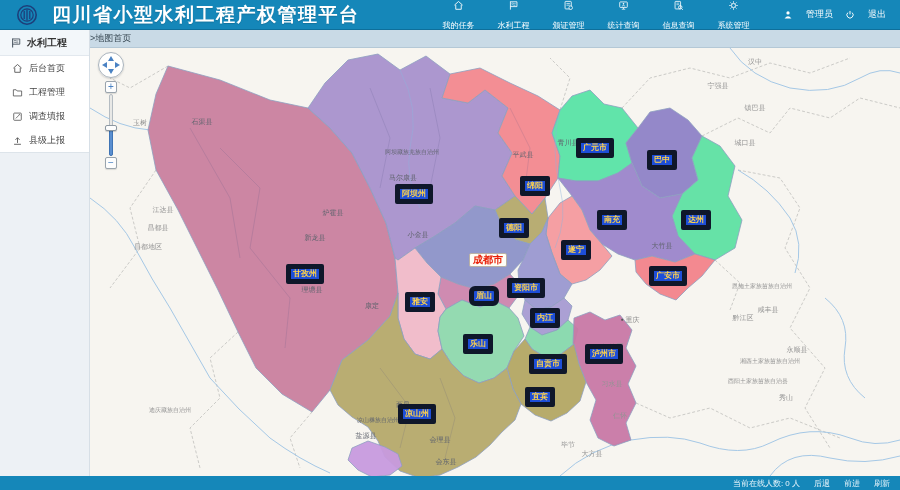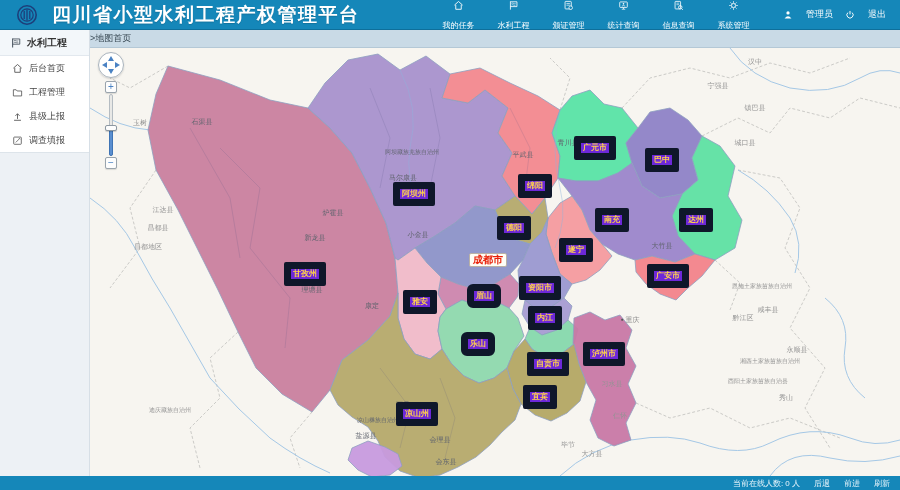--- a/index.html
+++ b/index.html
@@ -36,22 +36,22 @@
   
   .breadcrumb-bar { position:absolute; left:90px; top:30px; width:810px; height:18px;
     background:#c9dae6; border-bottom:1px solid #b4c8d6; display:flex; align-items:center;
     padding-left:0; font-size:9px; color:#3a4a55; z-index:30; }
 
   
   .map-wrap { position:absolute; left:90px; top:48px; width:810px; height:428px;
     background:#f7f5f0; overflow:hidden; }
   .map-wrap svg.basemap { position:absolute; left:0; top:0; }
   .map-label { position:absolute; transform:translate(-50%,-50%); white-space:nowrap;
-    font-size:8px; font-weight:bold; color:#ffd24a; background:#6d28d9;
-    border:7px solid #0f172a; border-radius:2px; padding:0px 2px; line-height:10px; z-index:6; }
+    font-size:8px; font-weight:bold; color:#ffd24a; background:#1d4ed8;
+    border:5px solid #0f172a; border-radius:2px; padding:0px 2px; line-height:10px; z-index:6; }
   .map-label.capital { font-size:10px; color:#e8210a; background:#fffef6;
     border:1px solid #b9b1a6; line-height:12px; padding:0 3px; }
   .county-label { position:absolute; transform:translate(-50%,-50%); white-space:nowrap;
     font-size:7px; color:#60646e; z-index:5; }
   .county-label.outside { color:#939393; }
   .county-label.tiny { font-size:6px; }
   .county-label.city::before { content:"●"; font-size:5px; color:#555; margin-right:2px; vertical-align:1px; }
 
   
   .map-controls { position:absolute; left:6px; top:4px; width:36px; z-index:10; }
@@ -178,31 +178,31 @@
           <span>后台首页</span>
         </div>
         <div class="side-item">
           <svg viewBox="0 0 16 16">
             <path d="M2 4 h4 l1.5 1.8 H14 V13 H2 Z" fill="none" stroke="#555" stroke-width="1.2"></path>
           </svg>
           <span>工程管理</span>
         </div>
         <div class="side-item">
           <svg viewBox="0 0 16 16">
+            <rect x="2.5" y="3" width="11" height="10.5" rx="1" fill="none" stroke="#555" stroke-width="1.2"></rect>
+            <path d="M5.5 10.8 L11 5.2 M10 4.4 l1.8 1.8" stroke="#555" stroke-width="1.1" fill="none"></path>
+          </svg>
+          <span>调查填报</span>
+        </div>
+        <div class="side-item">
+          <svg viewBox="0 0 16 16">
             <path d="M8 11.5 V4 M5 7 L8 4 L11 7" fill="none" stroke="#555" stroke-width="1.3"></path>
             <path d="M3 13.5 H13" stroke="#555" stroke-width="1.3"></path>
           </svg>
           <span>县级上报</span>
-        </div>
-        <div class="side-item">
-          <svg viewBox="0 0 16 16">
-            <rect x="2.5" y="3" width="11" height="10.5" rx="1" fill="none" stroke="#555" stroke-width="1.2"></rect>
-            <path d="M5.5 10.8 L11 5.2 M10 4.4 l1.8 1.8" stroke="#555" stroke-width="1.1" fill="none"></path>
-          </svg>
-          <span>调查填报</span>
         </div>
       </div>
   </div>
 </div>
 
 <div class="breadcrumb-bar">
   <span>&gt;地图首页</span>
 </div>
 
 <div class="map-wrap">
@@ -260,24 +260,24 @@
       <div class="map-label" style="left: 324px; top: 146px;">阿坝州</div>
       <div class="map-label" style="left: 445px; top: 138px;">绵阳</div>
       <div class="map-label" style="left: 505px; top: 100px;">广元市</div>
       <div class="map-label" style="left: 572px; top: 112px;">巴中</div>
       <div class="map-label" style="left: 606px; top: 172px;">达州</div>
       <div class="map-label" style="left: 522px; top: 172px;">南充</div>
       <div class="map-label" style="left: 486px; top: 202px;">遂宁</div>
       <div class="map-label" style="left: 578px; top: 228px;">广安市</div>
       <div class="map-label" style="left: 424px; top: 180px;">德阳</div>
       <div class="map-label capital" style="left: 398px; top: 212px;">成都市</div>
-      <div class="map-label" style="left: 450px; top: 240px;">资阳市</div>
+      <div class="map-label" style="left: 436px; top: 240px;">资阳市</div>
       <div class="map-label" style="left: 394px; top: 248px; border-radius: 6px;">眉山</div>
       <div class="map-label" style="left: 330px; top: 254px;">雅安</div>
-      <div class="map-label" style="left: 388px; top: 296px; border-radius: 6px;">乐山</div>
+      <div class="map-label" style="left: 388px; top: 296px;">乐山</div>
       <div class="map-label" style="left: 455px; top: 270px;">内江</div>
       <div class="map-label" style="left: 458px; top: 290px; margin-top: 26px;">自贡市</div>
       <div class="map-label" style="left: 514px; top: 306px;">泸州市</div>
       <div class="map-label" style="left: 450px; top: 325px; margin-top: 24px;">宜宾</div>
       <div class="map-label" style="left: 327px; top: 366px;">凉山州</div>
       <div class="county-label " style="left: 112px; top: 74px;">石渠县</div>
       <div class="county-label " style="left: 243px; top: 165px;">炉霍县</div>
       <div class="county-label " style="left: 225px; top: 190px;">新龙县</div>
       <div class="county-label " style="left: 222px; top: 242px;">理塘县</div>
       <div class="county-label " style="left: 282px; top: 258px;">康定</div>

